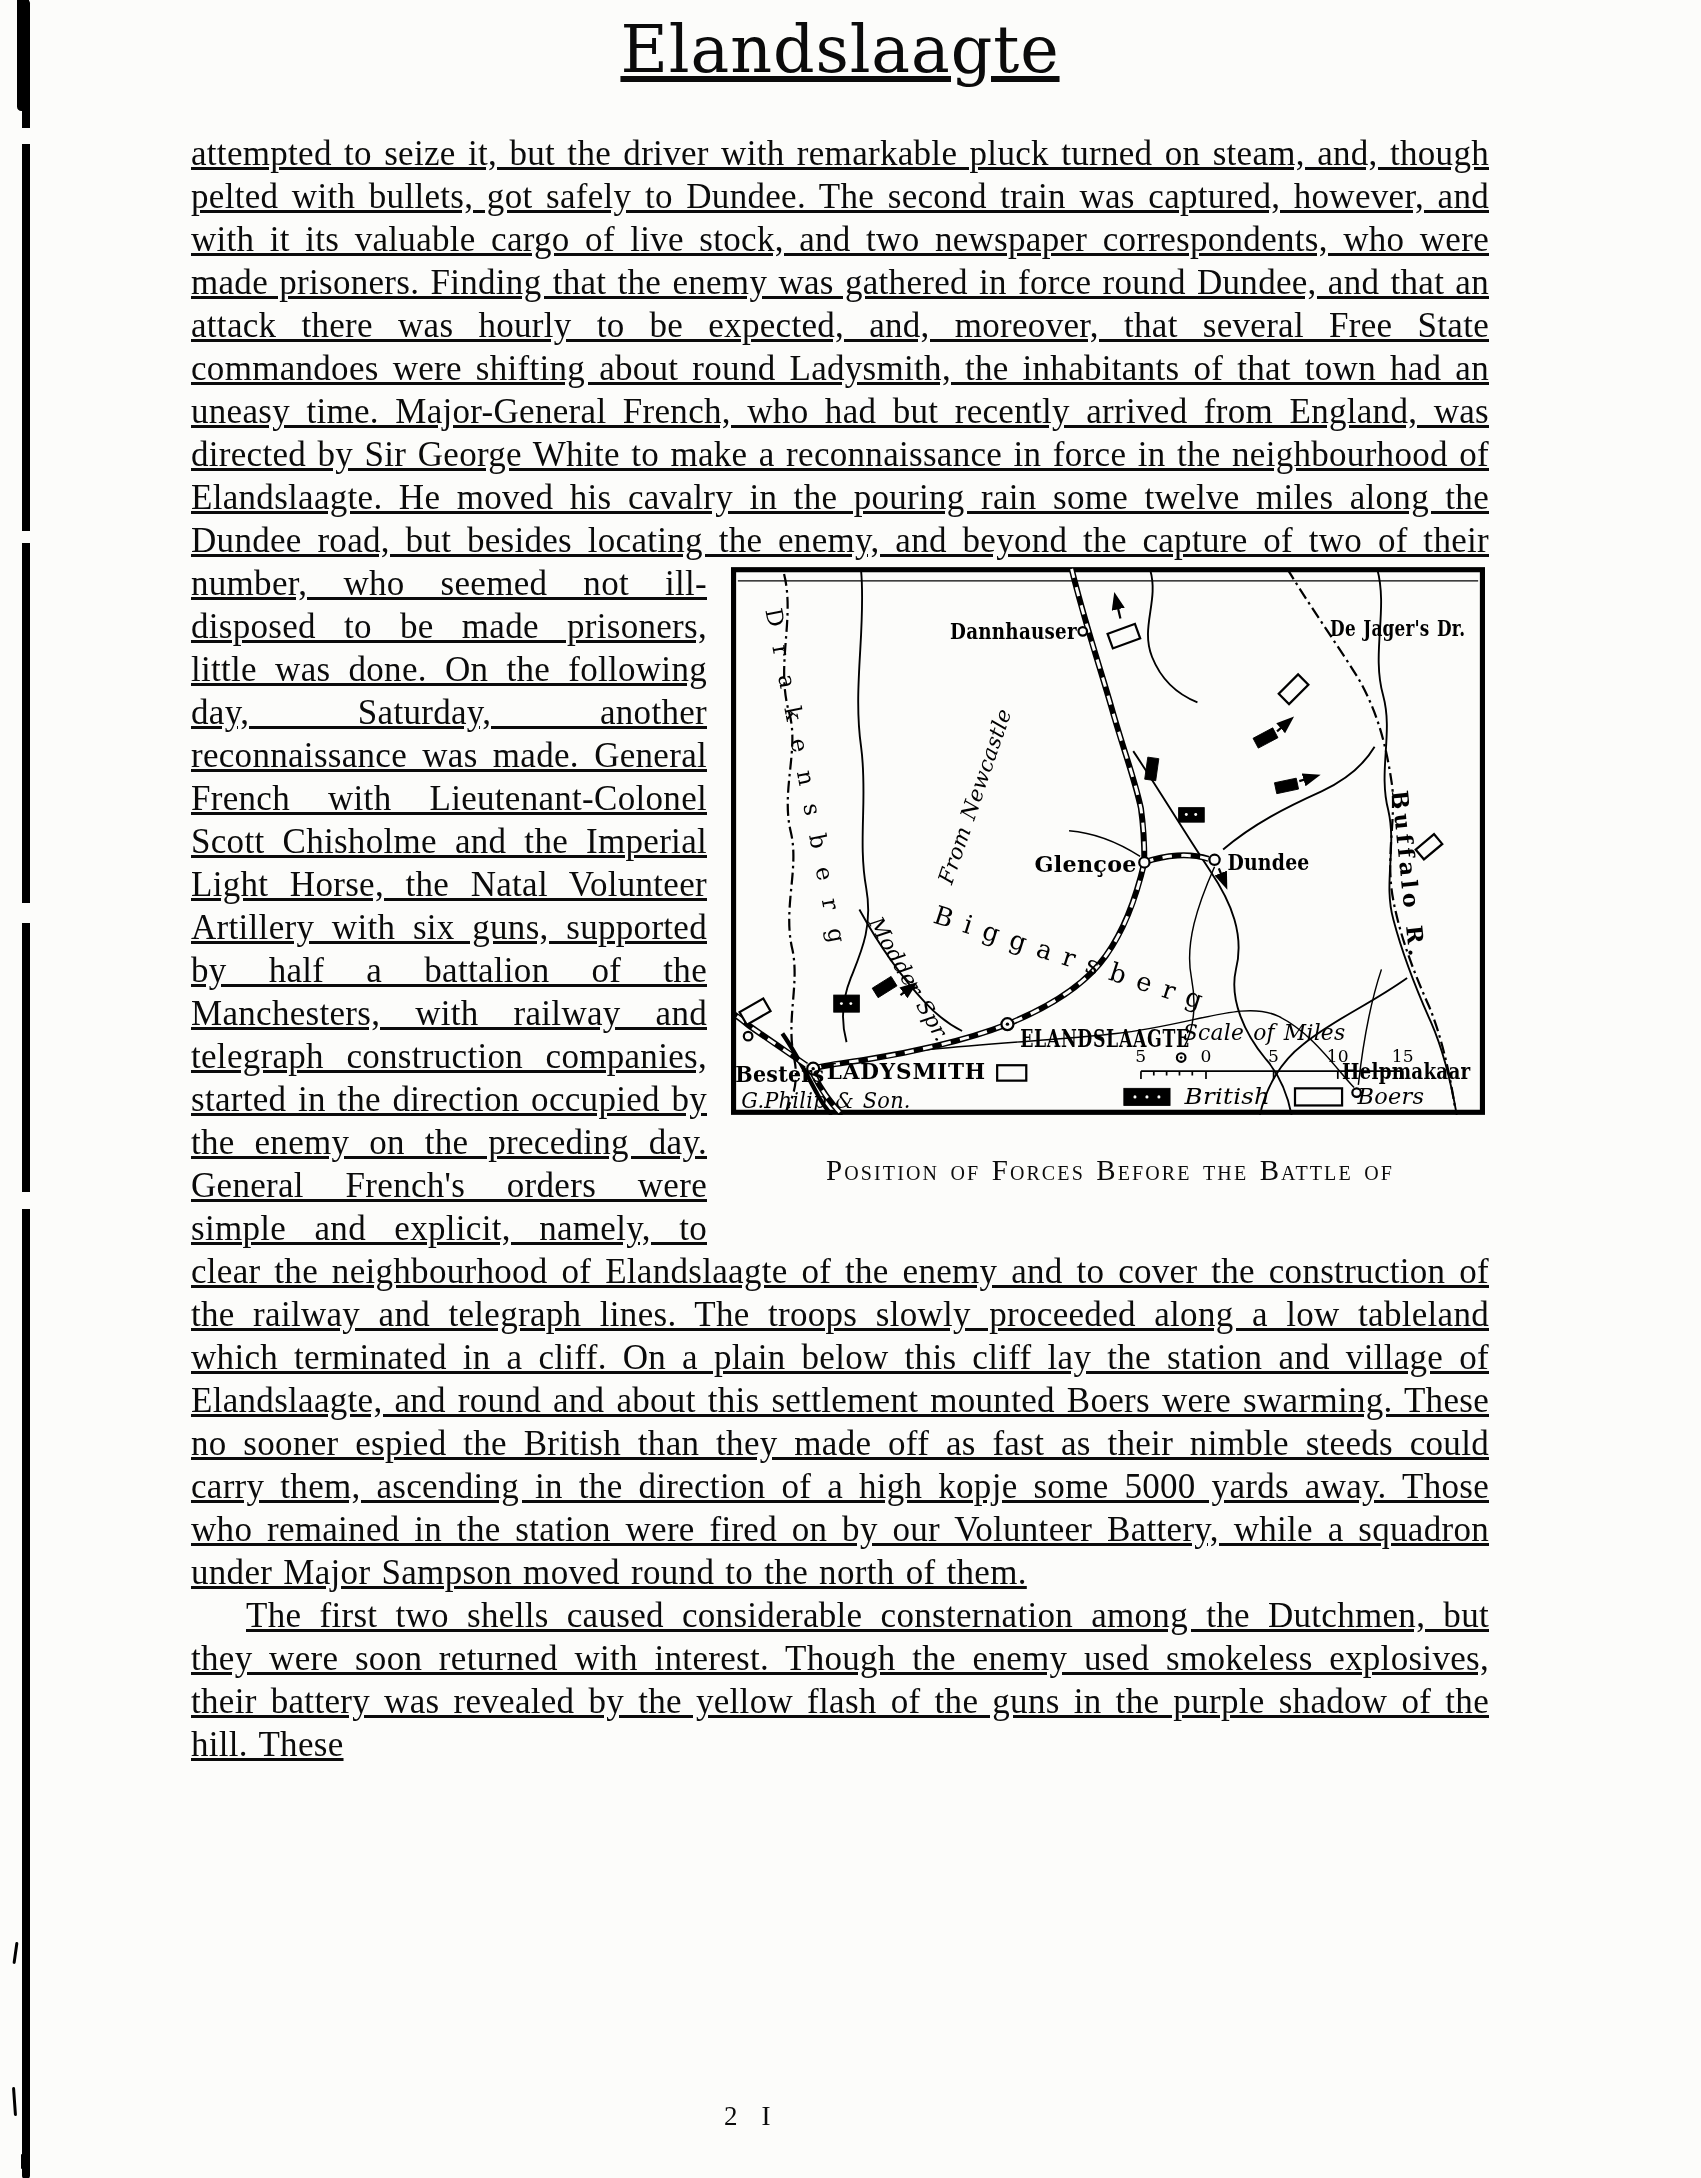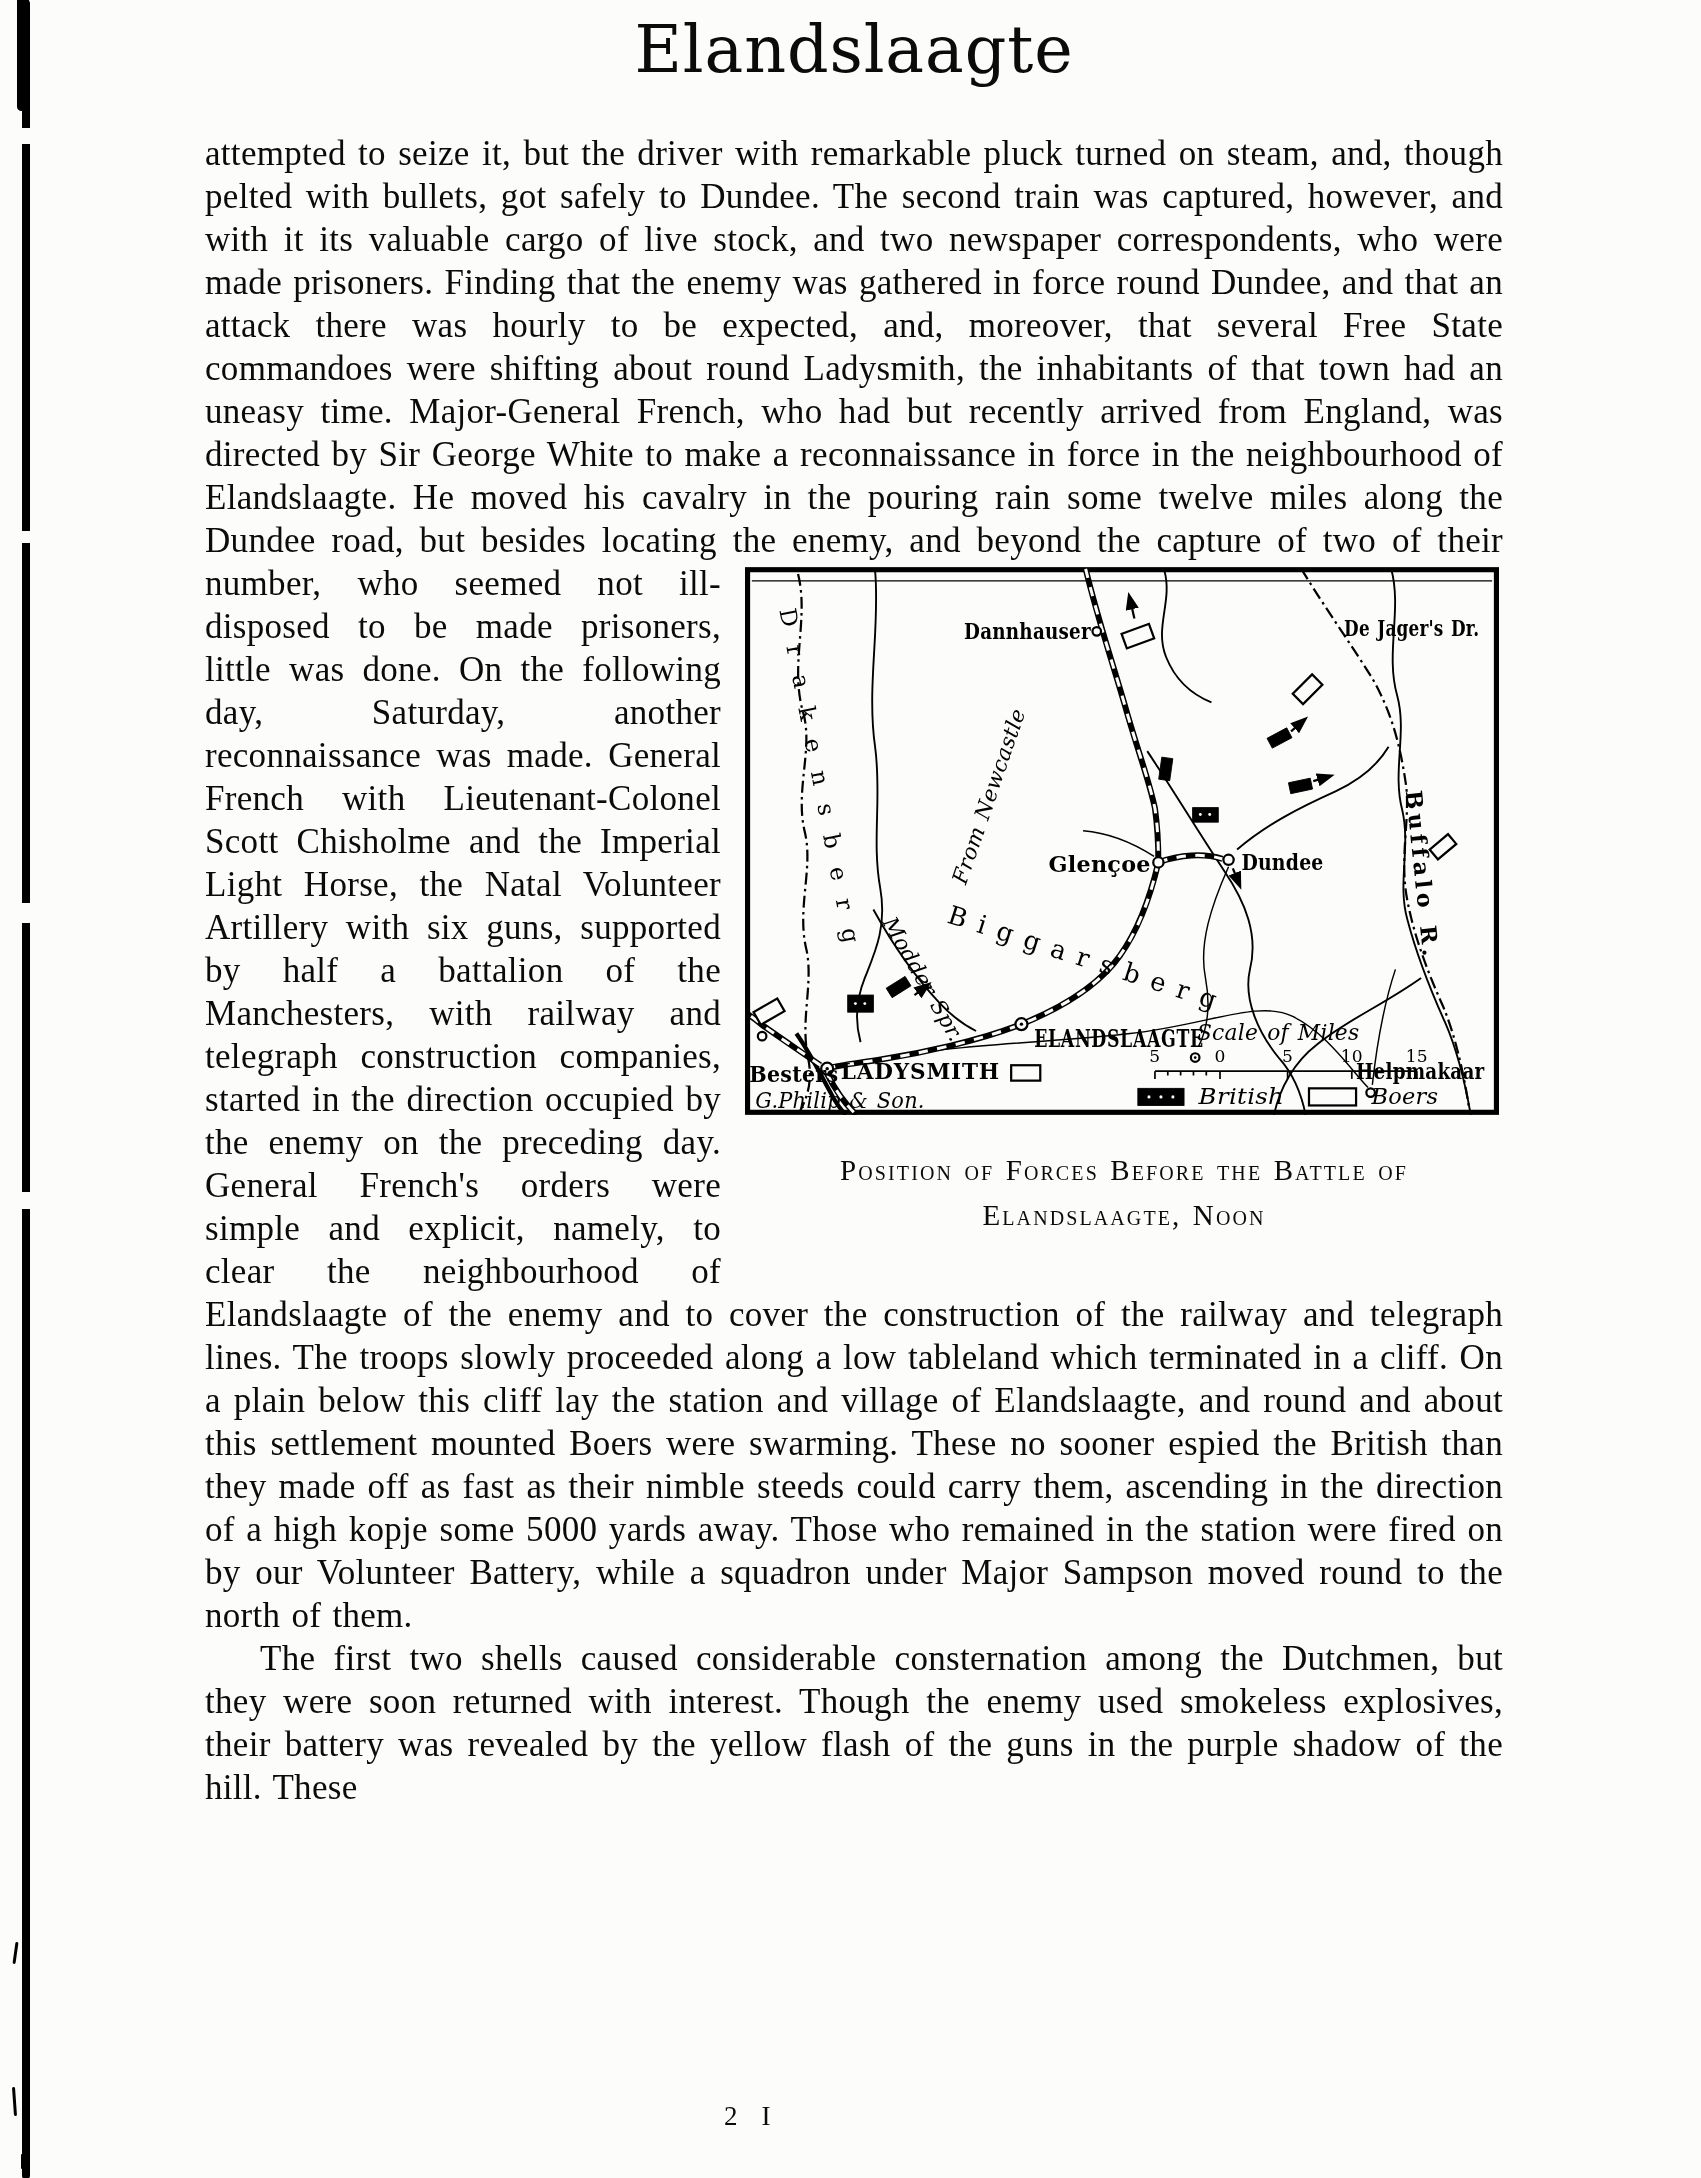--- a/index.html
+++ b/index.html
@@ -20,21 +20,21 @@
                #000 923px 1192px, transparent 1192px 1209px,
                #000 1209px 2179px);
     border-radius:3.4px;
   }
   .edge-blob{position:absolute;left:17px;top:0;width:12px;height:111px;background:#000;border-radius:0 0 6.8px 4.3px;}
   .edge-mark{position:absolute;background:#000;border-radius:1.7px;}
   .m1{left:13.7px;top:1942px;width:3.4px;height:22px;transform:rotate(8deg);}
   .m2{left:13px;top:2087px;width:3.4px;height:29px;transform:rotate(-4deg);}
   .m3{left:20.5px;top:2154px;width:2.6px;height:15.4px;}
 
-  .content{position:absolute;left:205px;top:0;width:1298px;}
+  .content{position:absolute;left:191px;top:0;width:1298px;text-decoration:underline;}
   h1.title{
     font-family:"DejaVu Serif", serif;
     font-weight:normal;
     font-size:65px;
     text-align:center;
     margin:12px 0 45px 0;
     letter-spacing:0.9px;
   }
   .para{
     font-size:35px;
@@ -247,21 +247,20 @@
                 <circle cx="486" cy="619" r="1.8" fill="#fcfcfa"></circle>
                 <circle cx="500" cy="619" r="1.8" fill="#fcfcfa"></circle>
             </g>
             <text class="lbl-i" x="530" y="627" style="font-size:27px" textLength="100" lengthAdjust="spacingAndGlyphs">British</text>
             <rect class="boer" x="659" y="609" width="55" height="20"></rect>
             <text class="lbl-i" x="732" y="627" style="font-size:27px" textLength="78" lengthAdjust="spacingAndGlyphs">Boers</text>
           </svg>
         </div>
         <figcaption class="caption">
           <span class="cap-line">Position of Forces Before the Battle of</span>
-          <span class="cap-line">Elandslaagte, Noon</span>
         </figcaption>
       </figure>
       <span>number, who seemed not ill-disposed to be made prisoners, little was done. On the following day, Saturday, another reconnaissance was made. General French with Lieutenant-Colonel Scott Chisholme and the Imperial Light Horse, the Natal Volunteer Artillery with six guns, supported by half a battalion of the Manchesters, with railway and telegraph construction companies, started in the direction occupied by the enemy on the preceding day. General French's orders were simple and explicit, namely, to clear the neighbourhood of Elandslaagte of the enemy and to cover the construction of the railway and telegraph lines. The troops slowly proceeded along a low tableland which terminated in a cliff. On a plain below this cliff lay the station and village of Elandslaagte, and round and about this settlement mounted Boers were swarming. These no sooner espied the British than they made off as fast as their nimble steeds could carry them, ascending in the direction of a high kopje some 5000 yards away. Those who remained in the station were fired on by our Volunteer Battery, while a squadron under Major Sampson moved round to the north of them.</span>
     </div>
 
     <div class="para para-indent">The first two shells caused considerable consternation among the Dutchmen, but they were soon returned with interest. Though the enemy used smokeless explosives, their battery was revealed by the yellow flash of the guns in the purple shadow of the hill. These</div>
   </div>
 
   <div class="page-number">2 I</div>
 </div>

